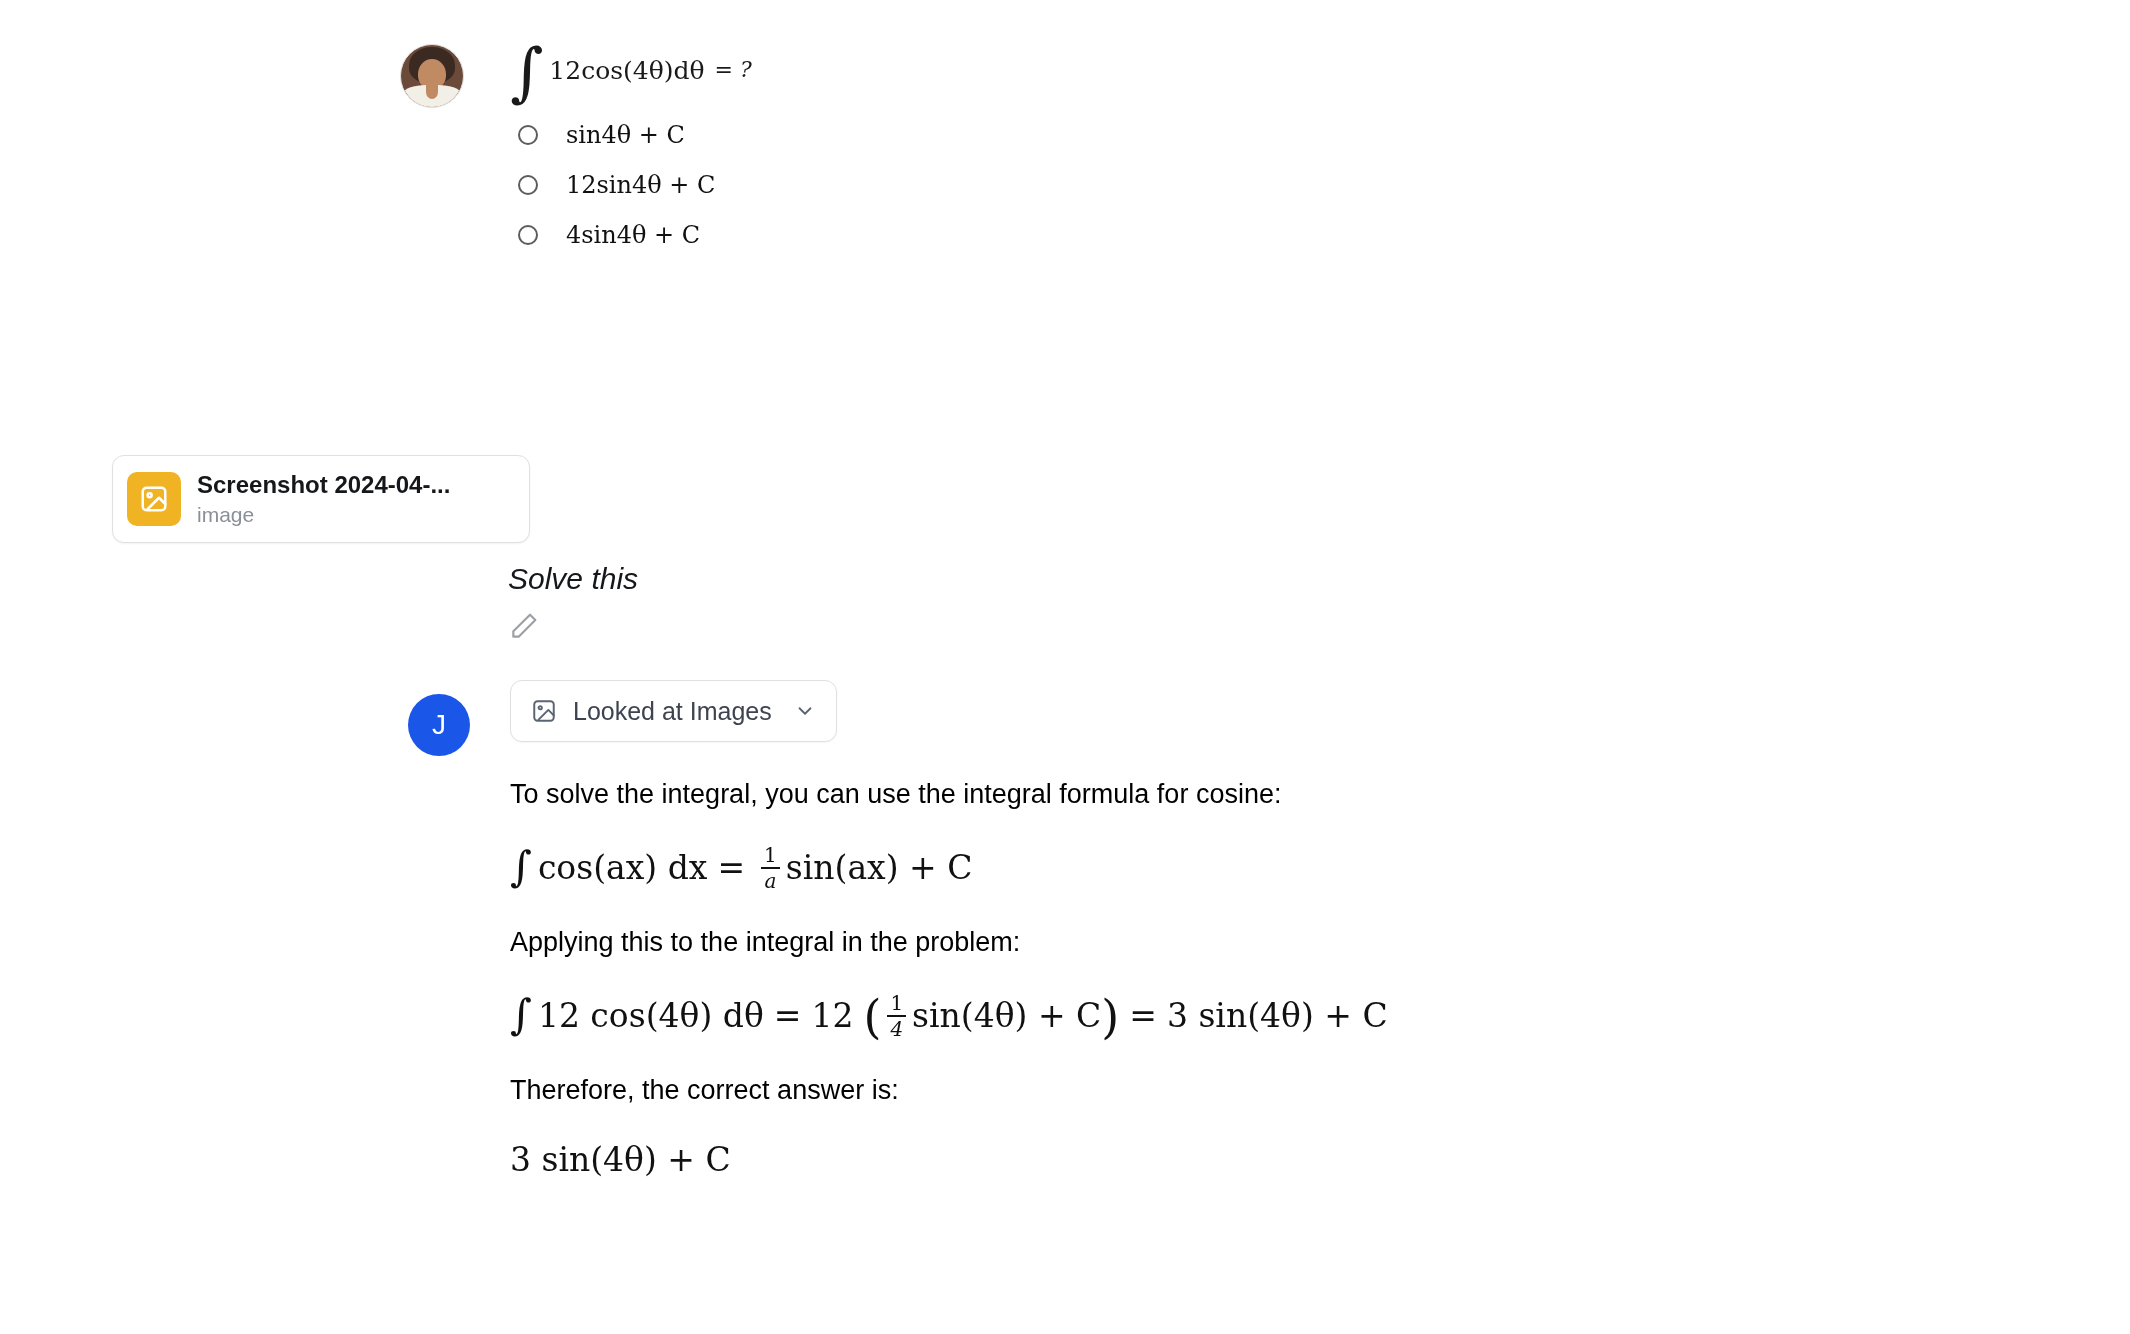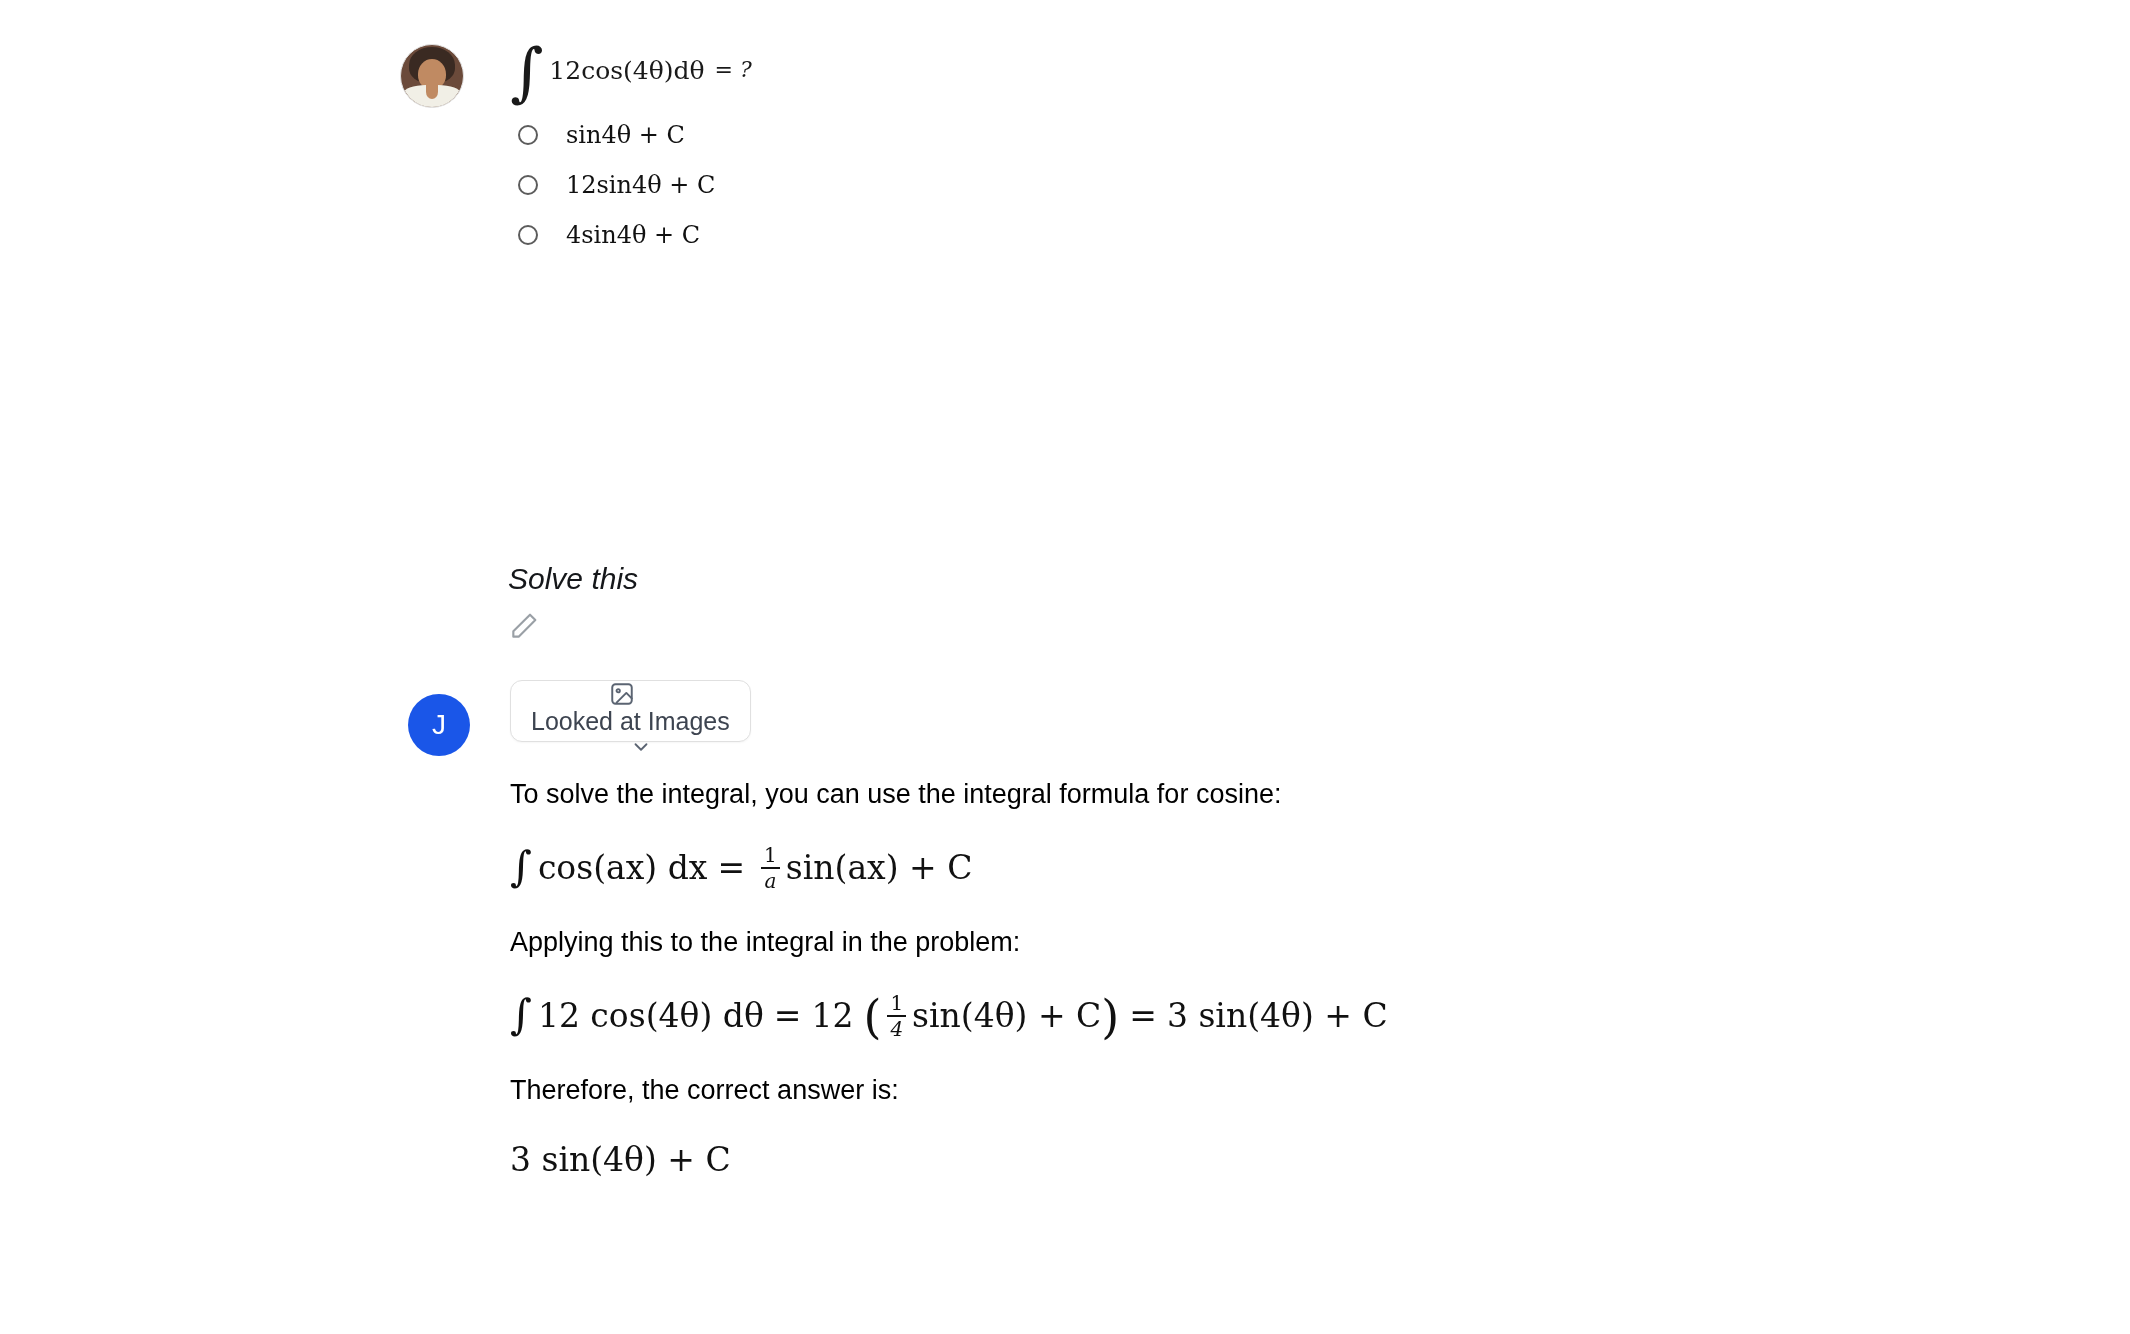--- a/index.html
+++ b/index.html
@@ -220,21 +220,20 @@
   .looked-pill {
     display: inline-flex;
     align-items: center;
     height: 62px;
     border: 1px solid #e0e0e0;
     border-radius: 12px;
     background: #fff;
     box-shadow: 0 1px 2px rgba(0,0,0,0.04);
     padding: 0 20px;
     box-sizing: border-box;
-    flex-direction: column;
   }
   .looked-pill .pill-icon {
     margin-right: 16px;
     display: flex;
     align-items: center;
   }
   .looked-pill .pill-text {
     font-size: 25px;
     color: #3d4450;
   }
@@ -318,20 +317,33 @@
         <span class="choice-label">12sin4θ + C</span>
       </div>
       <div class="choice">
         <span class="radio"></span>
         <span class="choice-label">4sin4θ + C</span>
       </div>
 
     </div>
   </div>
 
+  <div class="attachment">
+    <div class="thumb">
+      <svg width="30" height="30" viewBox="0 0 24 24" fill="none" stroke="#ffffff" stroke-width="2" stroke-linecap="round" stroke-linejoin="round">
+        <rect x="3" y="3" width="18" height="18" rx="3"></rect>
+        <circle cx="8.5" cy="9" r="1.6"></circle>
+        <path d="M21 16l-5-5-9 9"></path>
+      </svg>
+    </div>
+    <div class="meta">
+      <div class="fname">Screenshot 2024-04-...</div>
+      <div class="ftype">image</div>
+    </div>
+  </div>
 
   <div class="solve-text">Solve this</div>
 
   <div class="edit-pencil">
     <svg width="32" height="32" viewBox="0 0 24 24" fill="none" stroke="#9aa0a6" stroke-width="1.6" stroke-linecap="round" stroke-linejoin="round">
       <path d="M16.5 3.5l4 4L8 20H4v-4z"></path>
     </svg>
   </div>
 
   <div class="assistant-msg">

